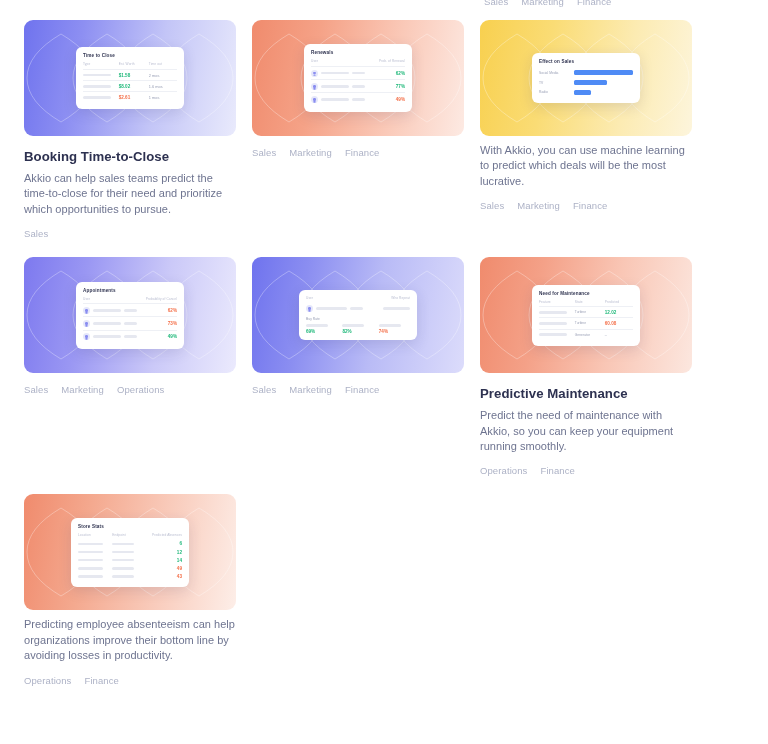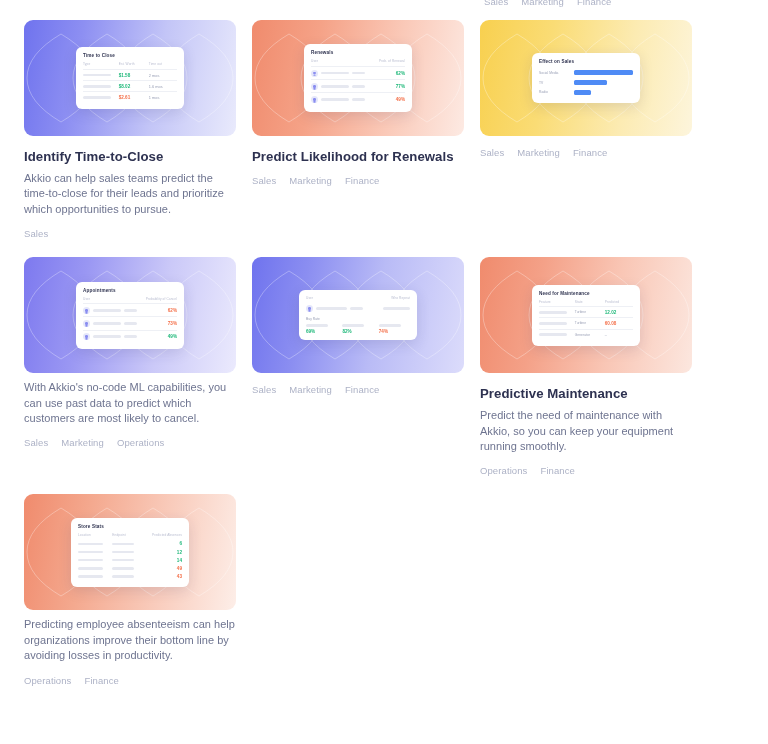--- a/index.html
+++ b/index.html
@@ -154,22 +154,22 @@
             </div>
             <div class="mock-row">
               <div style="width: 38%;">
                 <div class="bar" style="width:78%"></div>
               </div>
               <div class="val-red" style="width: 32%;">$2.61</div>
               <div class="val-gray" style="width: 30%;">1 mos</div>
             </div>
           </div>
         </div>
-        <div class="card-title">Identify Time-to-Close</div>
-        <div class="card-desc">Akkio can help sales teams predict the time-to-close for their leads and prioritize which opportunities to pursue.</div>
+        <div class="card-title">Booking Time-to-Close</div>
+        <div class="card-desc">Akkio can help sales teams predict the time-to-close for their need and prioritize which opportunities to pursue.</div>
         <div class="tags">
           <span>Sales</span>
         </div>
       </div>
       <div class="card">
         <div class="thumb g-orange">
           <div class="petals">
             <svg viewBox="0 0 212 116" preserveAspectRatio="none" xmlns="http://www.w3.org/2000/svg">
               <path d="M 37 14 Q 71 34 71 58 Q 71 82 37 102 Q 3 82 3 58 Q 3 34 37 14 Z" fill="none" stroke="rgba(255,255,255,.72)" stroke-width="1"></path>
               <path d="M 83 14 Q 117 34 117 58 Q 117 82 83 102 Q 49 82 49 58 Q 49 34 83 14 Z" fill="none" stroke="rgba(255,255,255,.72)" stroke-width="1"></path>
@@ -208,21 +208,20 @@
                 <span class="avatar">
                   <i></i>
                 </span>
                 <span class="bar" style="width:46%"></span>
                 <span class="bar" style="width:22%"></span>
               </div>
               <div class="val-red">49%</div>
             </div>
           </div>
         </div>
-        <div class="card-title">Predict Likelihood for Renewals</div>
         <div class="tags">
           <span>Sales</span>
           <span>Marketing</span>
           <span>Finance</span>
         </div>
       </div>
       <div class="card">
         <div class="thumb g-yellow">
           <div class="petals">
             <svg viewBox="0 0 212 116" preserveAspectRatio="none" xmlns="http://www.w3.org/2000/svg">
@@ -247,20 +246,21 @@
               </div>
             </div>
             <div style="display: flex; align-items: center; gap: 5px; padding: 2.4px 0px;">
               <div class="lbl-s" style="width: 32%;">Radio</div>
               <div style="flex: 1 1 0%;">
                 <div class="hbar" style="width: 28%;"></div>
               </div>
             </div>
           </div>
         </div>
+        <div class="card-desc">With Akkio, you can use machine learning to predict which deals will be the most lucrative.</div>
         <div class="tags">
           <span>Sales</span>
           <span>Marketing</span>
           <span>Finance</span>
         </div>
       </div>
       <div class="card">
         <div class="thumb g-violet">
           <div class="petals">
             <svg viewBox="0 0 212 116" preserveAspectRatio="none" xmlns="http://www.w3.org/2000/svg">
@@ -301,21 +301,20 @@
                 <span class="avatar">
                   <i></i>
                 </span>
                 <span class="bar" style="width:46%"></span>
                 <span class="bar" style="width:22%"></span>
               </div>
               <div class="val-green">49%</div>
             </div>
           </div>
         </div>
-        <div class="card-desc">With Akkio's no-code ML capabilities, you can use past data to predict which customers are most likely to cancel.</div>
         <div class="tags">
           <span>Sales</span>
           <span>Marketing</span>
           <span>Operations</span>
         </div>
       </div>
       <div class="card">
         <div class="thumb g-indigo">
           <div class="petals">
             <svg viewBox="0 0 212 116" preserveAspectRatio="none" xmlns="http://www.w3.org/2000/svg">

